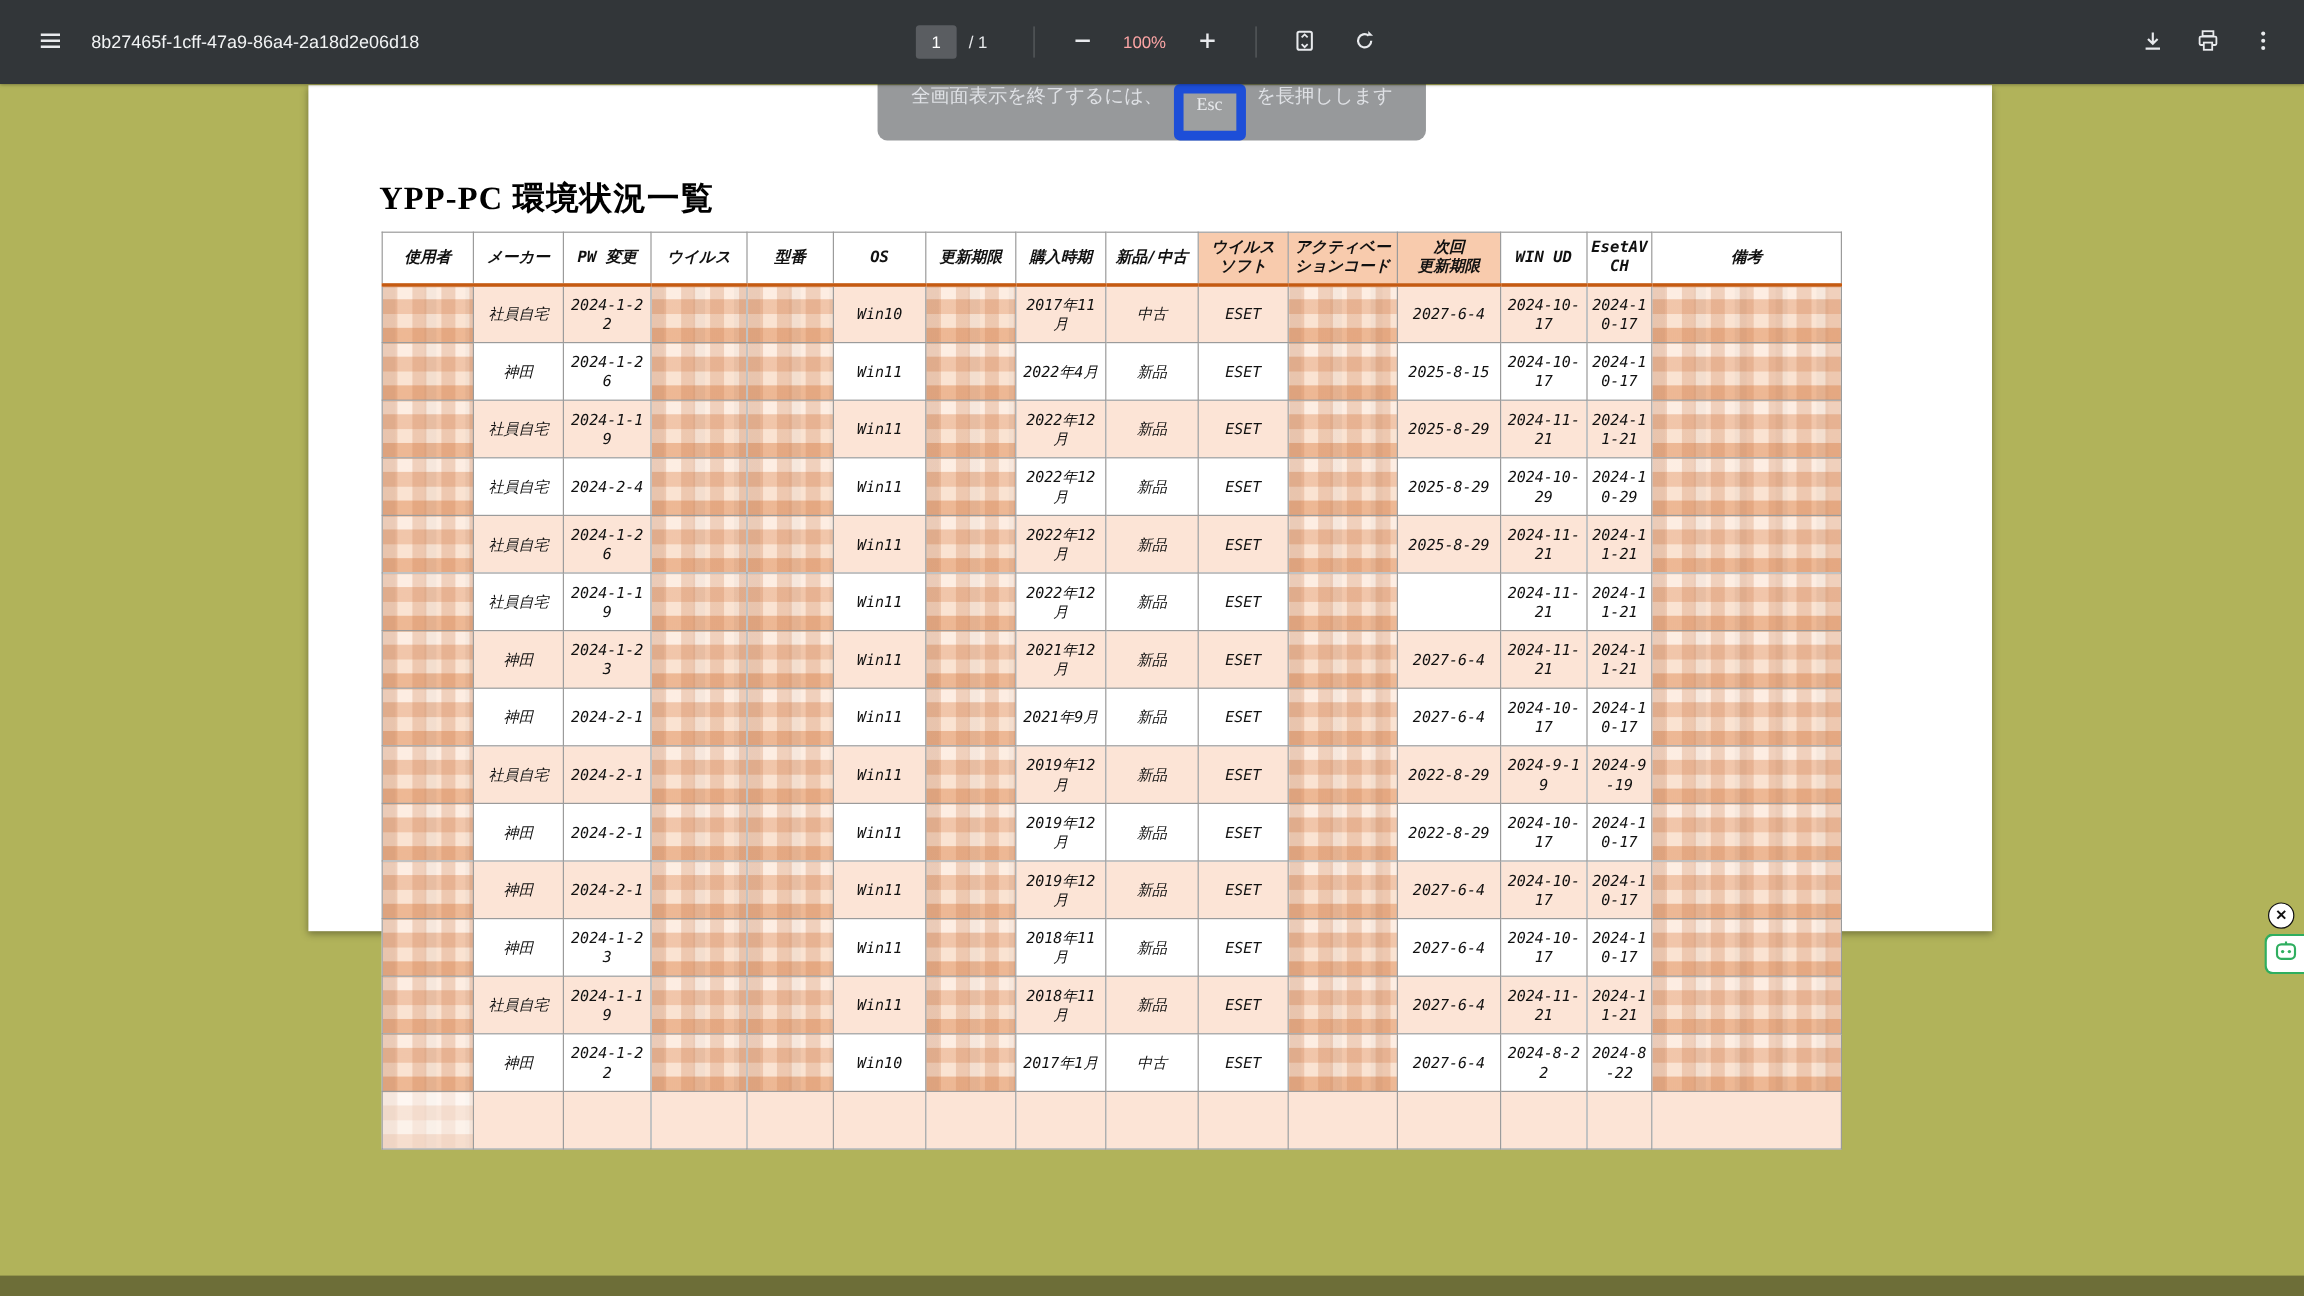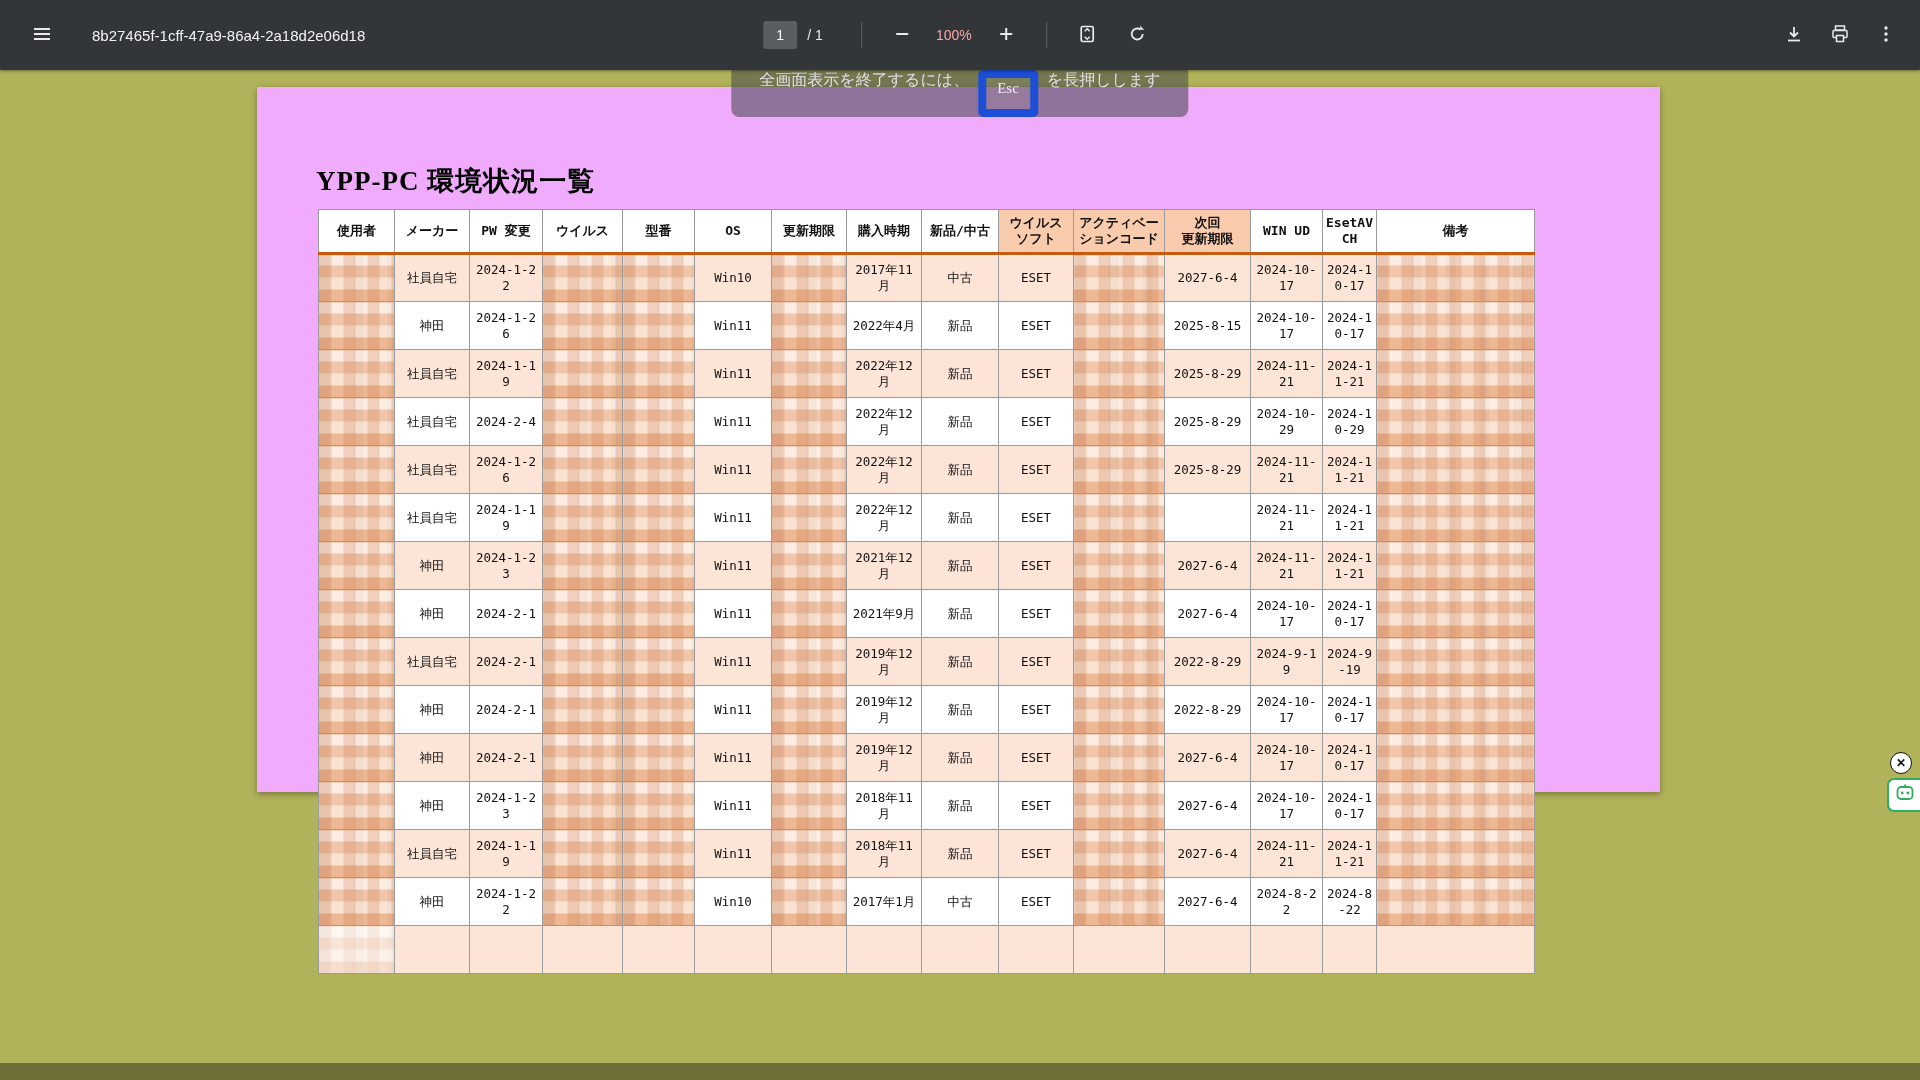--- a/index.html
+++ b/index.html
@@ -5,60 +5,60 @@
   * { box-sizing: border-box; margin: 0; padding: 0; }
   html,body { width:1920px; height:1080px; overflow:hidden; }
   body { font-family:"Liberation Sans", sans-serif; background:#b1b35a; position:relative; }
 
   
   .toolbar{
     position:absolute; top:0; left:0; width:1920px; height:70px;
     background:#323639; color:#e8eaed; display:flex; align-items:center;
     z-index:30; box-shadow:0 1px 3px rgba(0,0,0,.4);
   }
-  .tb-left{ display:flex; align-items:center; gap:30px; padding-left:22px; }
+  .tb-left{ display:flex; align-items:center; gap:14px; padding-left:22px; }
   .icon-btn{ width:40px; height:40px; border-radius:50%; display:flex; align-items:center; justify-content:center; cursor:pointer; background:transparent; border:none; }
   .doc-name{ font-size:15px; color:#f1f3f4; white-space:nowrap; }
   .tb-center{ position:absolute; left:50%; transform:translateX(-50%); display:flex; align-items:center; gap:10px; }
   .page-box{
     min-width:34px; height:28px; background:#5a5d61; border-radius:3px;
     color:#fff; font-size:14px; display:flex; align-items:center; justify-content:center; padding:0 6px; cursor:text;
   }
   .page-total{ font-size:14px; color:#e8eaed; margin-right:18px; }
   .zoom-level{ font-size:14px; color:#fca5a5; min-width:44px; text-align:center; }
   .tb-sep{ width:1px; height:26px; background:#5c6063; margin:0 10px; }
   .tb-right{ margin-left:auto; display:flex; align-items:center; gap:6px; padding-right:14px; }
 
   
   .viewer{ position:absolute; top:70px; left:0; width:1920px; height:1010px; background:#b1b35a; }
   .bottom-strip{ position:absolute; left:0; bottom:0; width:100%; height:17px; background:#6d6e38; }
   .pdf-page{
-    position:absolute; left:257px; top:17px; width:1403px; height:705px;
-    background:#f0abfc; box-shadow:0 2px 6px rgba(0,0,0,.35); z-index:1;
+    position:absolute; left:257px; top:1px; width:1403px; height:705px;
+    background:#ffffff; box-shadow:0 2px 6px rgba(0,0,0,.35); z-index:1;
   }
 
   
   .toast{
     position:absolute; top:0; left:50%; transform:translateX(-50%);
     height:47px; display:flex; padding:0 28px;
     background:rgba(66,70,73,.55); color:#dfe1e5; font-size:16px;
     border-radius:0 0 8px 8px; z-index:10; white-space:nowrap;font-family:Liberation Serif, serif;
   }
   .keycap{
     display:inline-block; border:8px solid #1d4ed8; border-radius:5px;
     padding:2px 11px; margin:0 9px; font-size:15px; color:#e8eaed; background:rgba(255,255,255,.06);
   }
 
   
   .doc-title{
     position:absolute; left:59px; top:76px;
     font-family:"Liberation Serif", serif; font-weight:bold; font-size:27px;
     color:#000; letter-spacing:1px;
   }
-  .table-wrap{ position:absolute; left:61px; top:122px; }
+  .table-wrap{ position:absolute; left:61px; top:122px;font-style:italic; }
   table{ border-collapse:collapse; table-layout:fixed; background:#fff; }
   th,td{
     border:1px solid #9b9b9b; text-align:center; vertical-align:middle;
     color:#111; overflow:hidden;
   }
   th{
     font-family:"DejaVu Sans Mono", monospace;
     font-size:13px; font-weight:bold; height:44px; white-space:pre-line;
     line-height:1.2; background:#ffffff; border-bottom:3px solid #c55a11; padding:1px 2px;
   }

